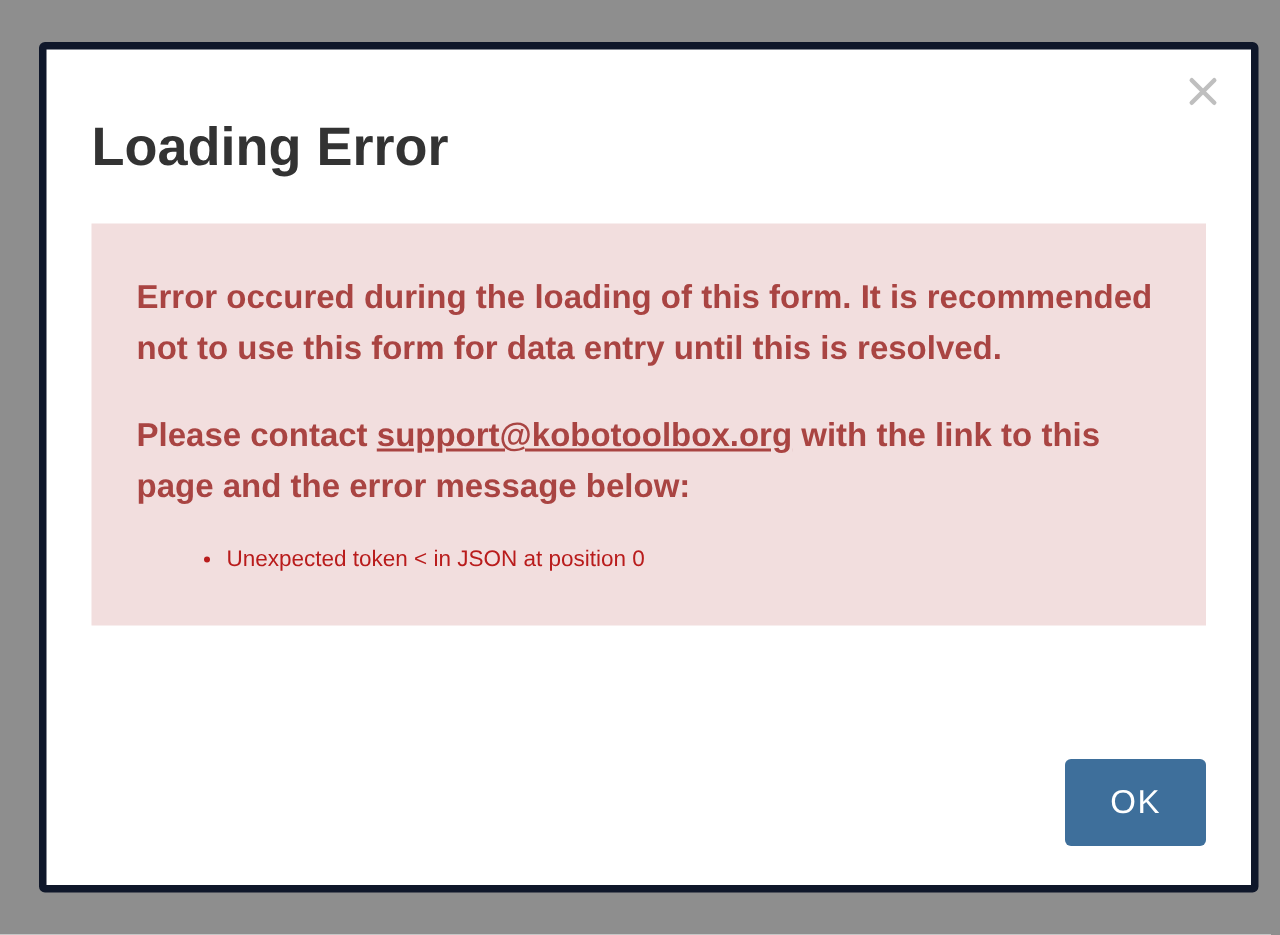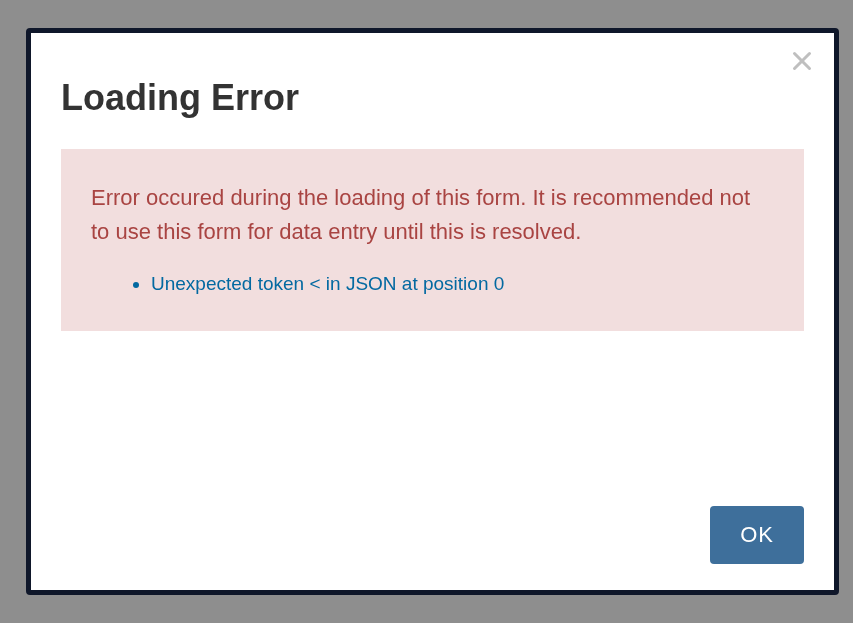--- a/index.html
+++ b/index.html
@@ -51,33 +51,34 @@
     }
     .alert-box {
       background: #f2dede;
       color: #a94442;
       padding: 32px 30px 30px 30px;
       font-size: 22px;
       line-height: 1.55;
     }
     .alert-box p {
       margin-bottom: 24px;
+      font-weight: bold;
     }
     .alert-box p:last-of-type {
       margin-bottom: 18px;
     }
     .alert-box a {
       color: #a94442;
       text-decoration: underline;
     }
     .alert-box ul {
       list-style: disc;
       margin-left: 60px;
-      font-size: 19px;
-      color: #0369a1;
+      font-size: 15px;
+      color: #b91c1c;
     }
     .alert-box ul li {
       padding: 2px 0;
     }
     .modal-footer {
       margin-top: auto;
       display: flex;
       justify-content: flex-end;
       align-items: flex-end;
     }
@@ -104,20 +105,23 @@
         <line x1="2" y1="2" x2="14" y2="14"></line>
         <line x1="14" y1="2" x2="2" y2="14"></line>
       </svg>
     </span>
   </div>
 
   <h1 class="modal-title">Loading Error</h1>
 
   <div class="alert-box">
     <p>Error occured during the loading of this form. It is recommended not to use this form for data entry until this is resolved.</p>
+    <p>
+      <span>Please contact </span><a href="#">support@kobotoolbox.org</a><span> with the link to this page and the error message below:</span>
+    </p>
     <ul>
       <li>Unexpected token &lt; in JSON at position 0</li>
     </ul>
   </div>
 
   <div class="modal-footer">
     <button class="ok-button">OK</button>
   </div>
 
 </div>

